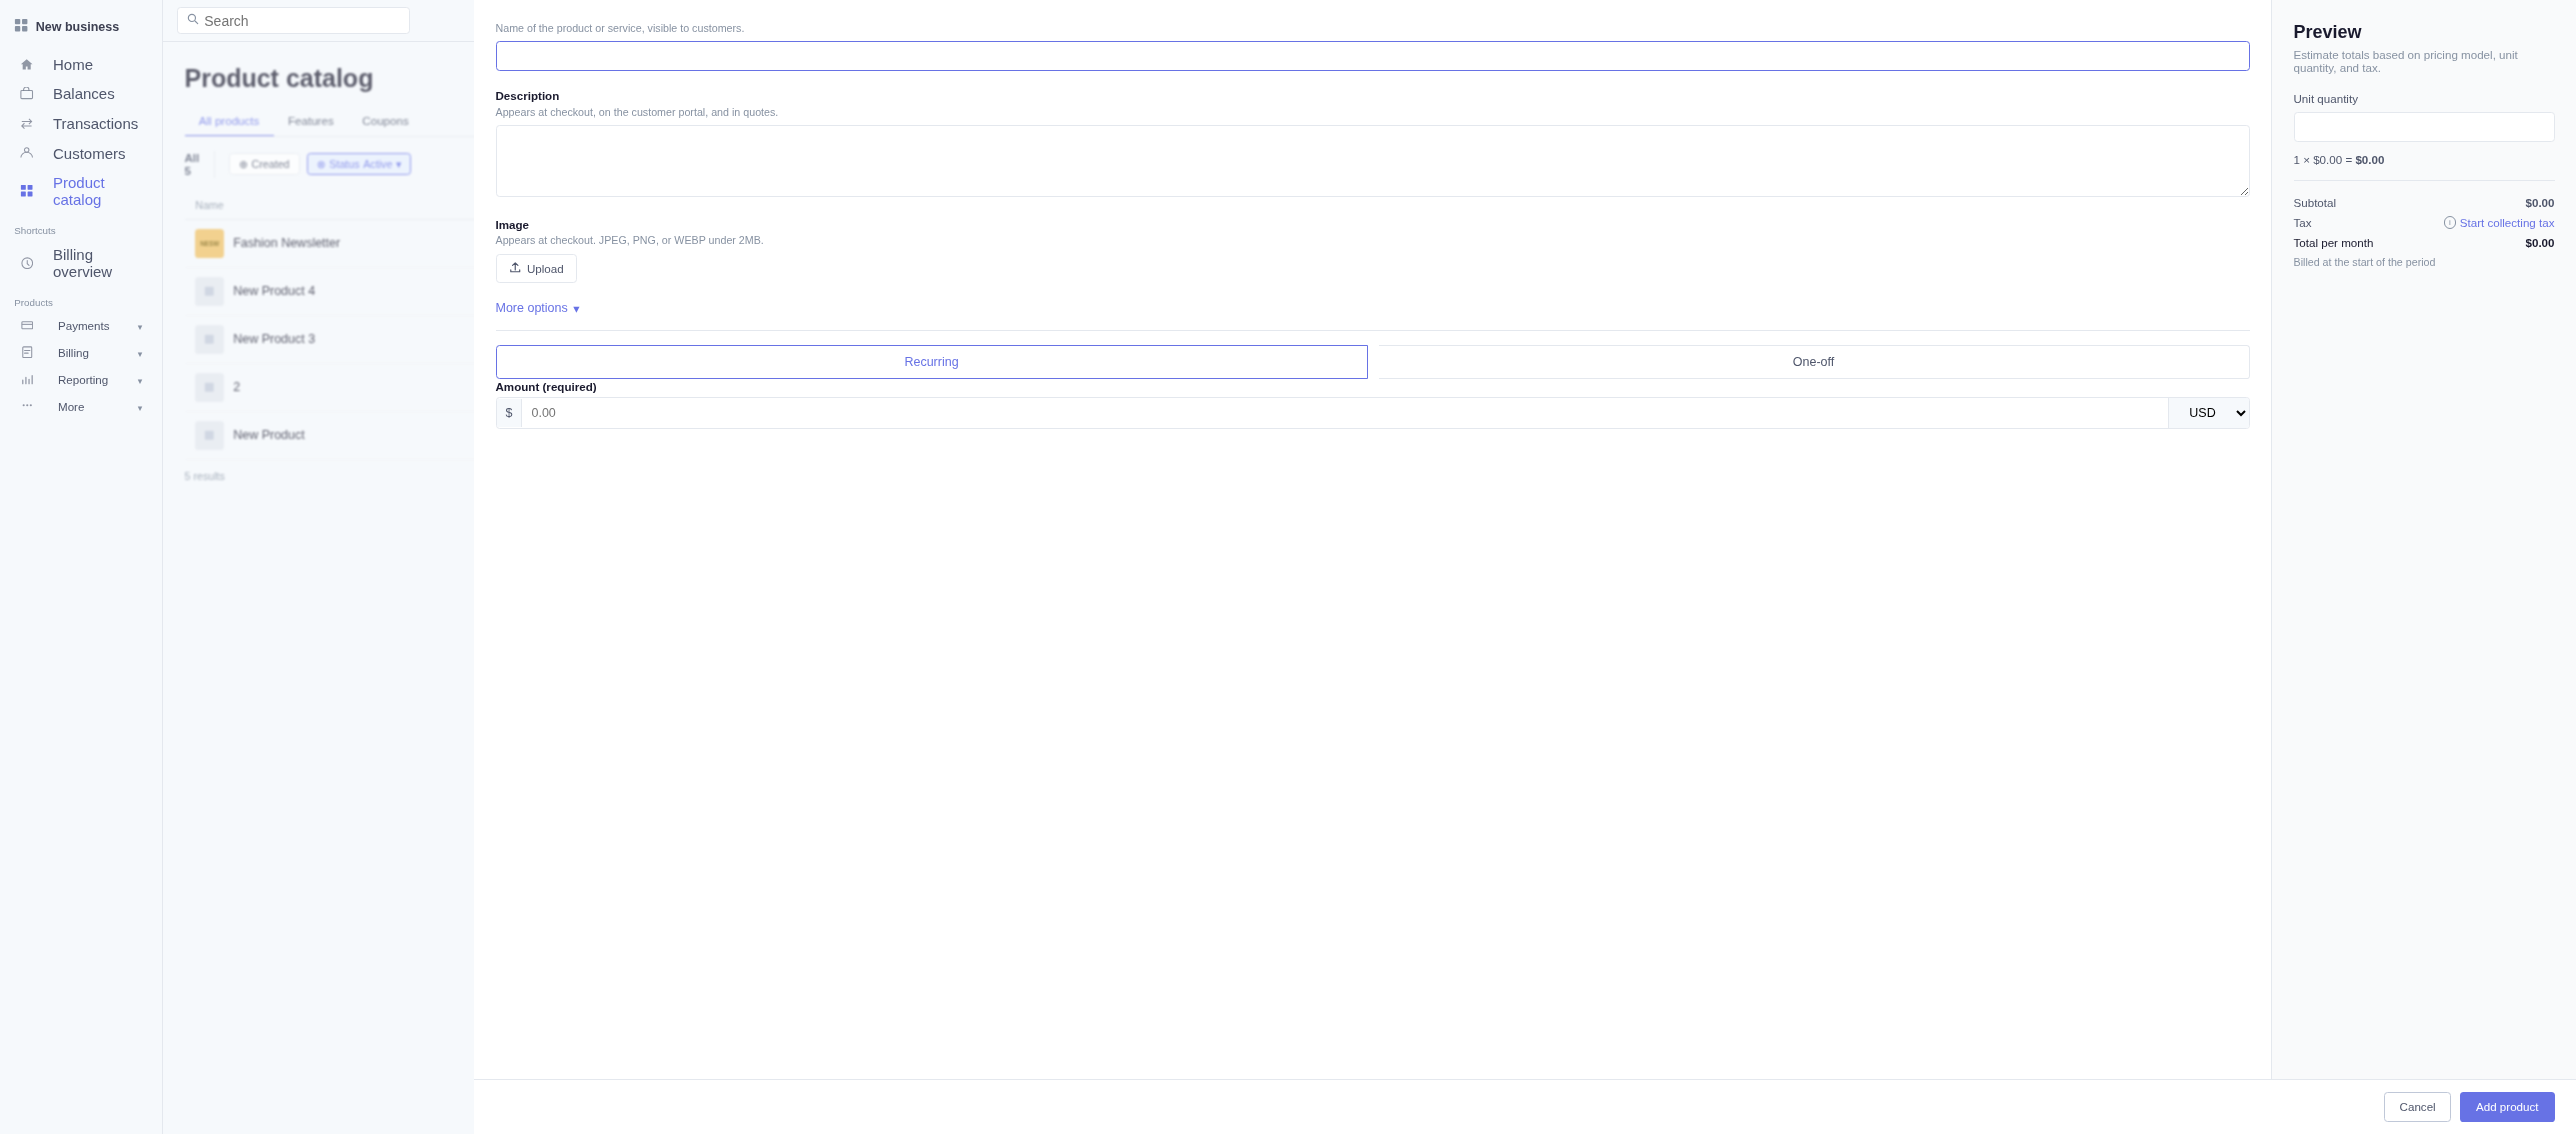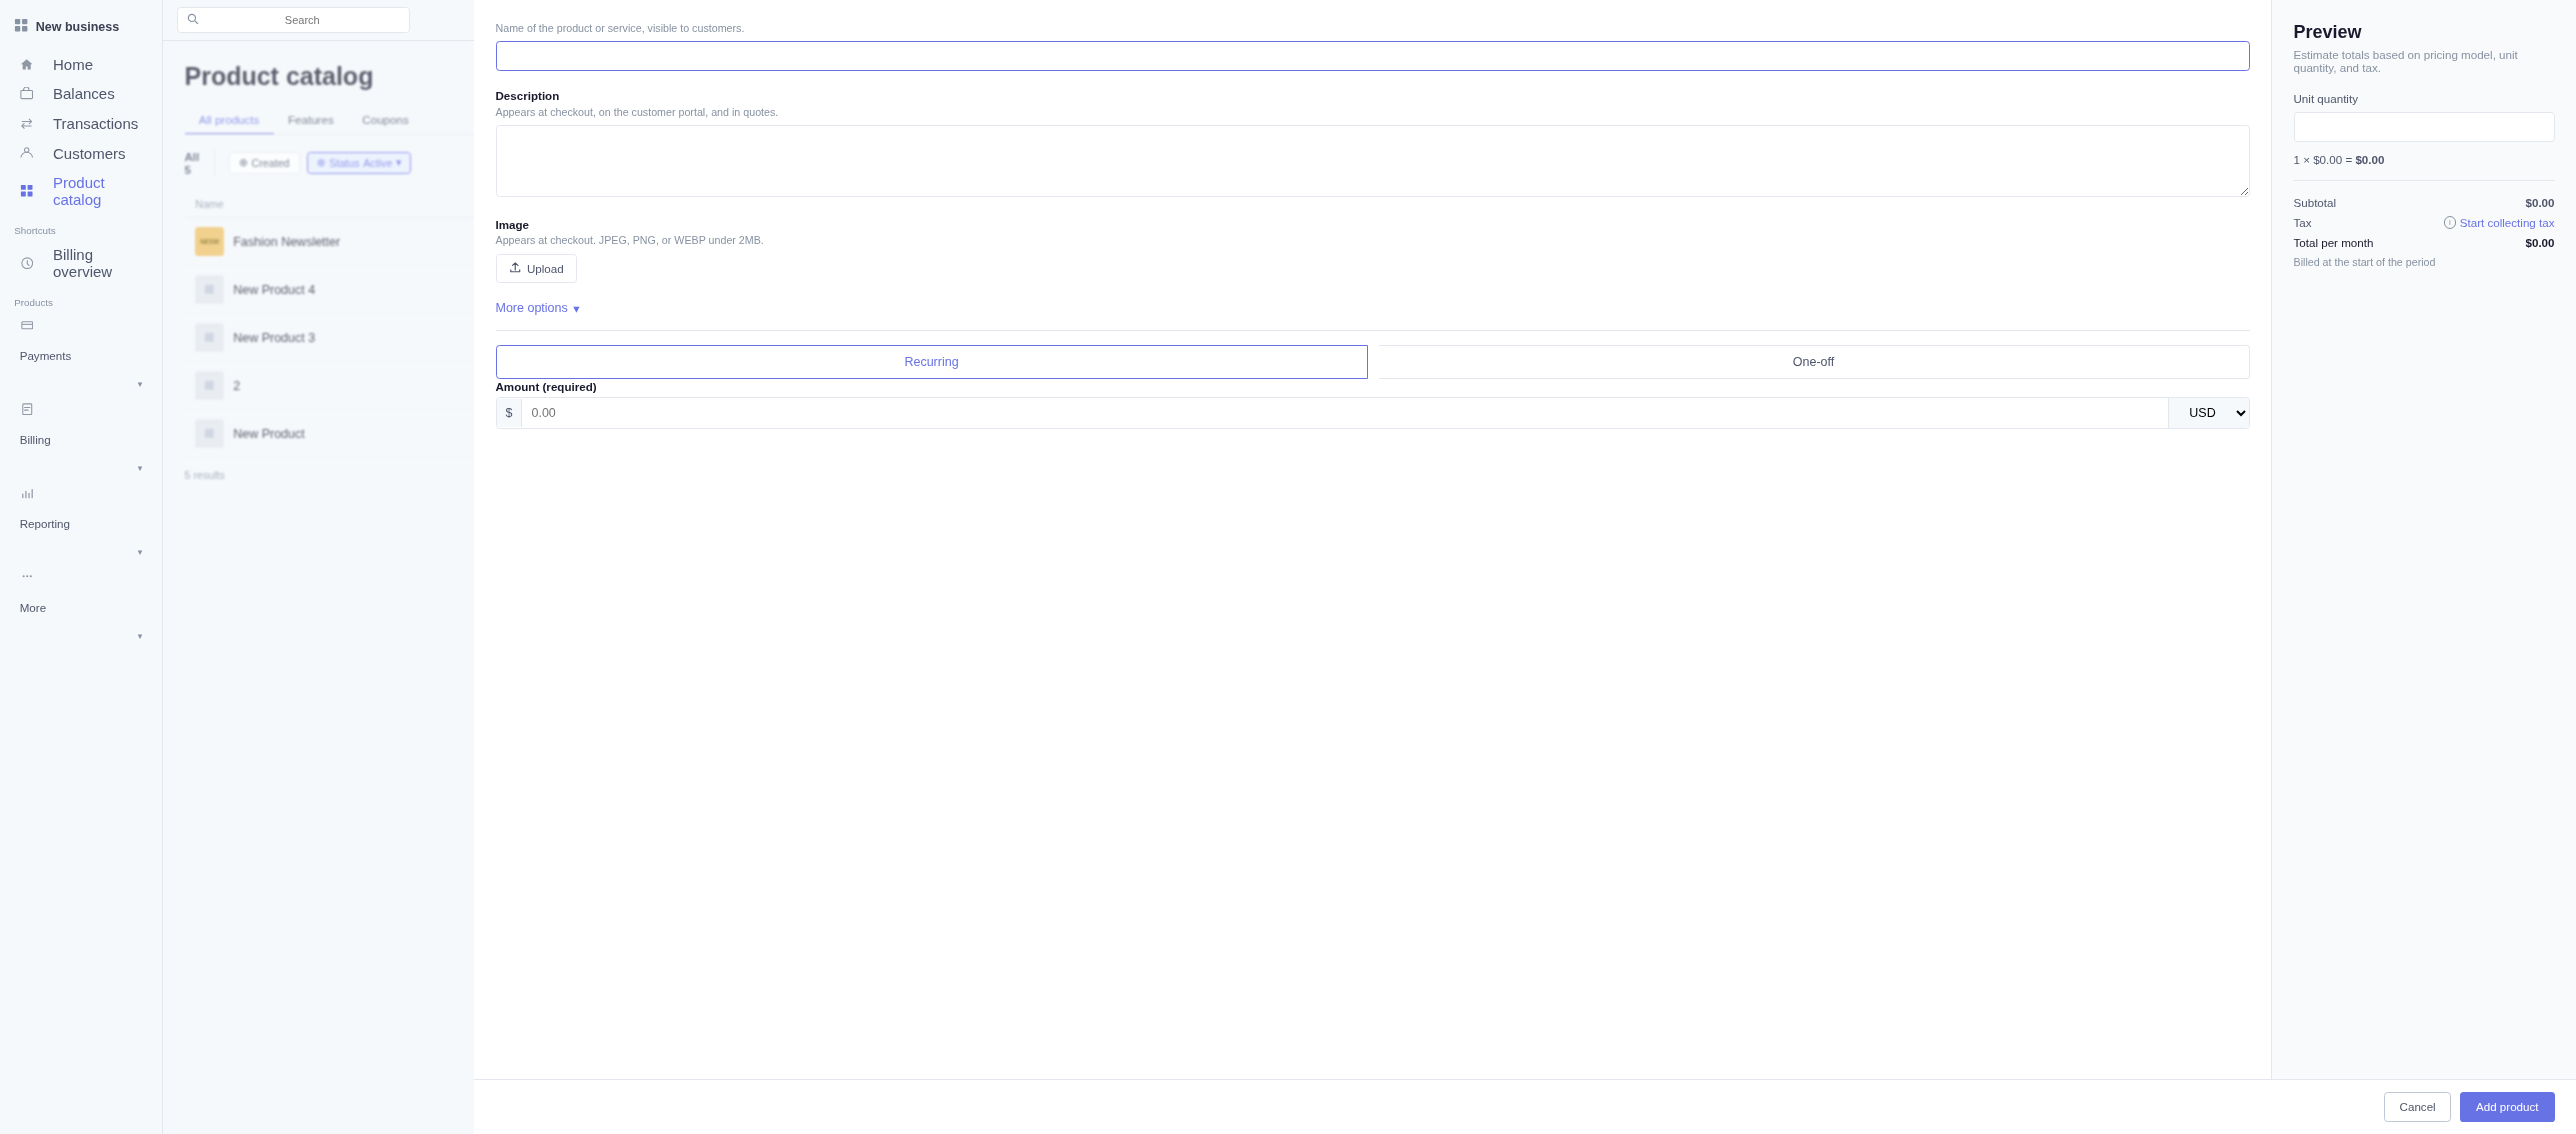--- a/index.html
+++ b/index.html
@@ -5,28 +5,28 @@
     * { box-sizing: border-box; margin: 0; padding: 0; }
     body { font-family: -apple-system, BlinkMacSystemFont, 'Segoe UI', sans-serif; background: #f6f9fc; display: flex; height: 100vh; overflow: hidden; font-size: 12.5px; color: #1a1a2e; }
 
     
     .sidebar { width: 163px; background: #f6f9fc; border-right: 0.9px solid #e4e8ee; display: flex; flex-direction: column; padding: 10.7px 0; flex-shrink: 0; }
     .sidebar-brand { display: flex; align-items: center; gap: 7.2px; padding: 7.2px 14.3px 14.3px; font-weight: 600; font-size: 12.5px; color: #3d4052; }
     .sidebar-nav-item { display: flex; align-items: center; gap: 19px; padding: 6.3px 14.3px; font-size: 15px; color: #4f566b; cursor: pointer; border-radius: 3.6px; margin: 0 5.4px; }
     .sidebar-nav-item.active { color: #6772e5; font-weight: 500; }
     .sidebar-icon { width: 14.3px; height: 14.3px; display: inline-flex; align-items: center; justify-content: center; flex-shrink: 0; }
     .sidebar-section { font-size: 9.8px; color: #8792a2; padding: 10.7px 14.3px 3.6px; font-weight: 500; text-transform: none; letter-spacing: 0; }
-    .sidebar-expand { display: flex; align-items: flex-start; gap: 17px; padding: 6.3px 14.3px; font-size: 11.6px; color: #4f566b; cursor: pointer; margin: 0 5.4px; border-radius: 3.6px; flex-direction: column; }
+    .sidebar-expand { display: flex; align-items: flex-end; gap: 24px; padding: 6.3px 14.3px; font-size: 11.6px; color: #4f566b; cursor: pointer; margin: 0 5.4px; border-radius: 3.6px; }
     .chevron { font-size: 9px; margin-left: auto; color: #8792a2; }
 
     
     .main { flex: 1; display: flex; flex-direction: column; overflow: hidden; position: relative; }
     .top-bar { display: flex; align-items: center; padding: 7.2px 14.3px; border-bottom: 0.9px solid #e4e8ee; background: #f6f9fc; gap: 10.7px; }
     .search-box { display: flex; align-items: center; gap: 5.4px; background: white; border: 0.9px solid #e4e8ee; border-radius: 3.6px; padding: 4.5px 9px; flex: 1; max-width: 233px; }
-    .search-box input { border: none; outline: none; font-size: 11px; color: #4f566b; background: transparent; width: 100%; text-align: center; }
+    .search-box input { border: none; outline: none; font-size: 14px; color: #4f566b; background: transparent; width: 100%; }
     .content-area { flex: 1; padding: 21.5px; overflow: auto; filter: blur(0.9px) opacity(0.7); }
     .page-title { font-size: 25px; font-weight: 600; color: #1a1a2e; margin-bottom: 14.3px; }
     .tabs { display: flex; gap: 0; border-bottom: 0.9px solid #e4e8ee; margin-bottom: 14.3px; }
     .tab { padding: 7.2px 14.3px; font-size: 11.6px; color: #4f566b; cursor: pointer; border-bottom: 1.8px solid transparent; }
     .tab.active { color: #6772e5; border-bottom: 1.8px solid #6772e5; font-weight: 500; }
     .filters { display: flex; gap: 7.2px; margin-bottom: 14.3px; align-items: center; }
     .filter-btn { display: flex; align-items: center; gap: 3.6px; padding: 3.6px 9px; border: 0.9px solid #e4e8ee; border-radius: 3.6px; font-size: 10.7px; color: #4f566b; cursor: pointer; background: white; }
     .filter-btn.active { background: #e8f0fe; border-color: #6772e5; color: #6772e5; }
     .stat { font-size: 11.6px; color: #4f566b; }
     .stat span { font-weight: 600; }

